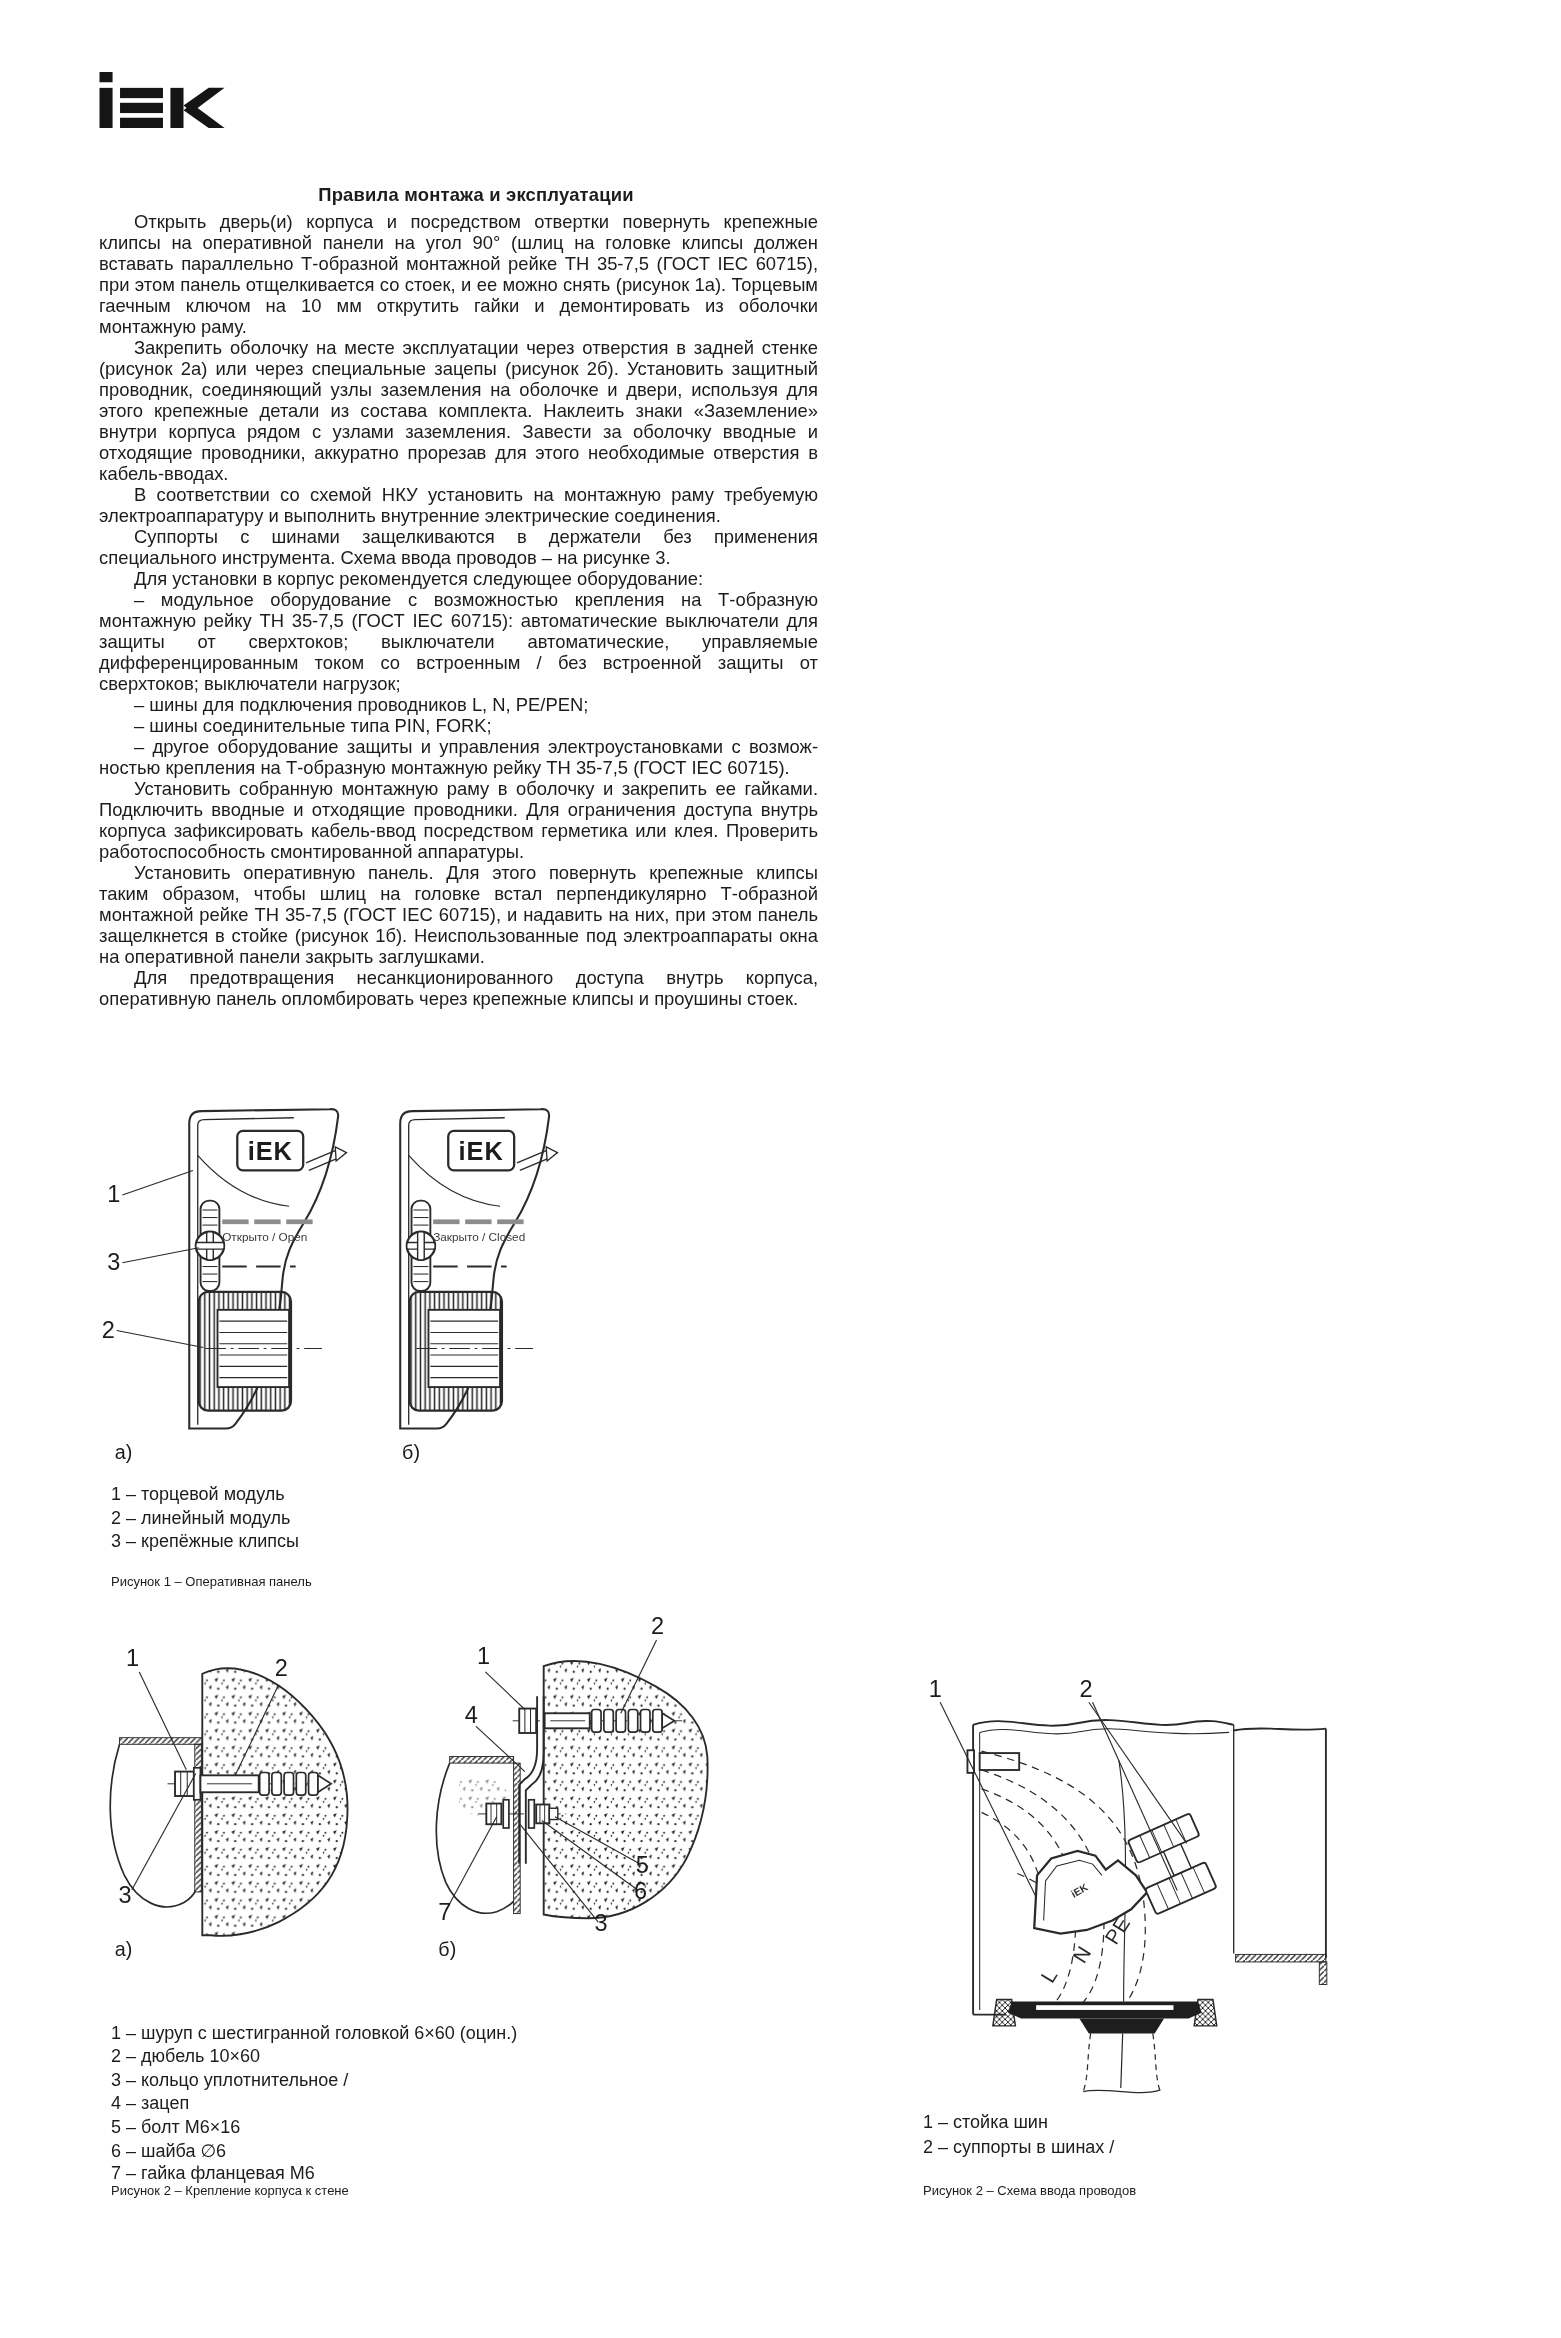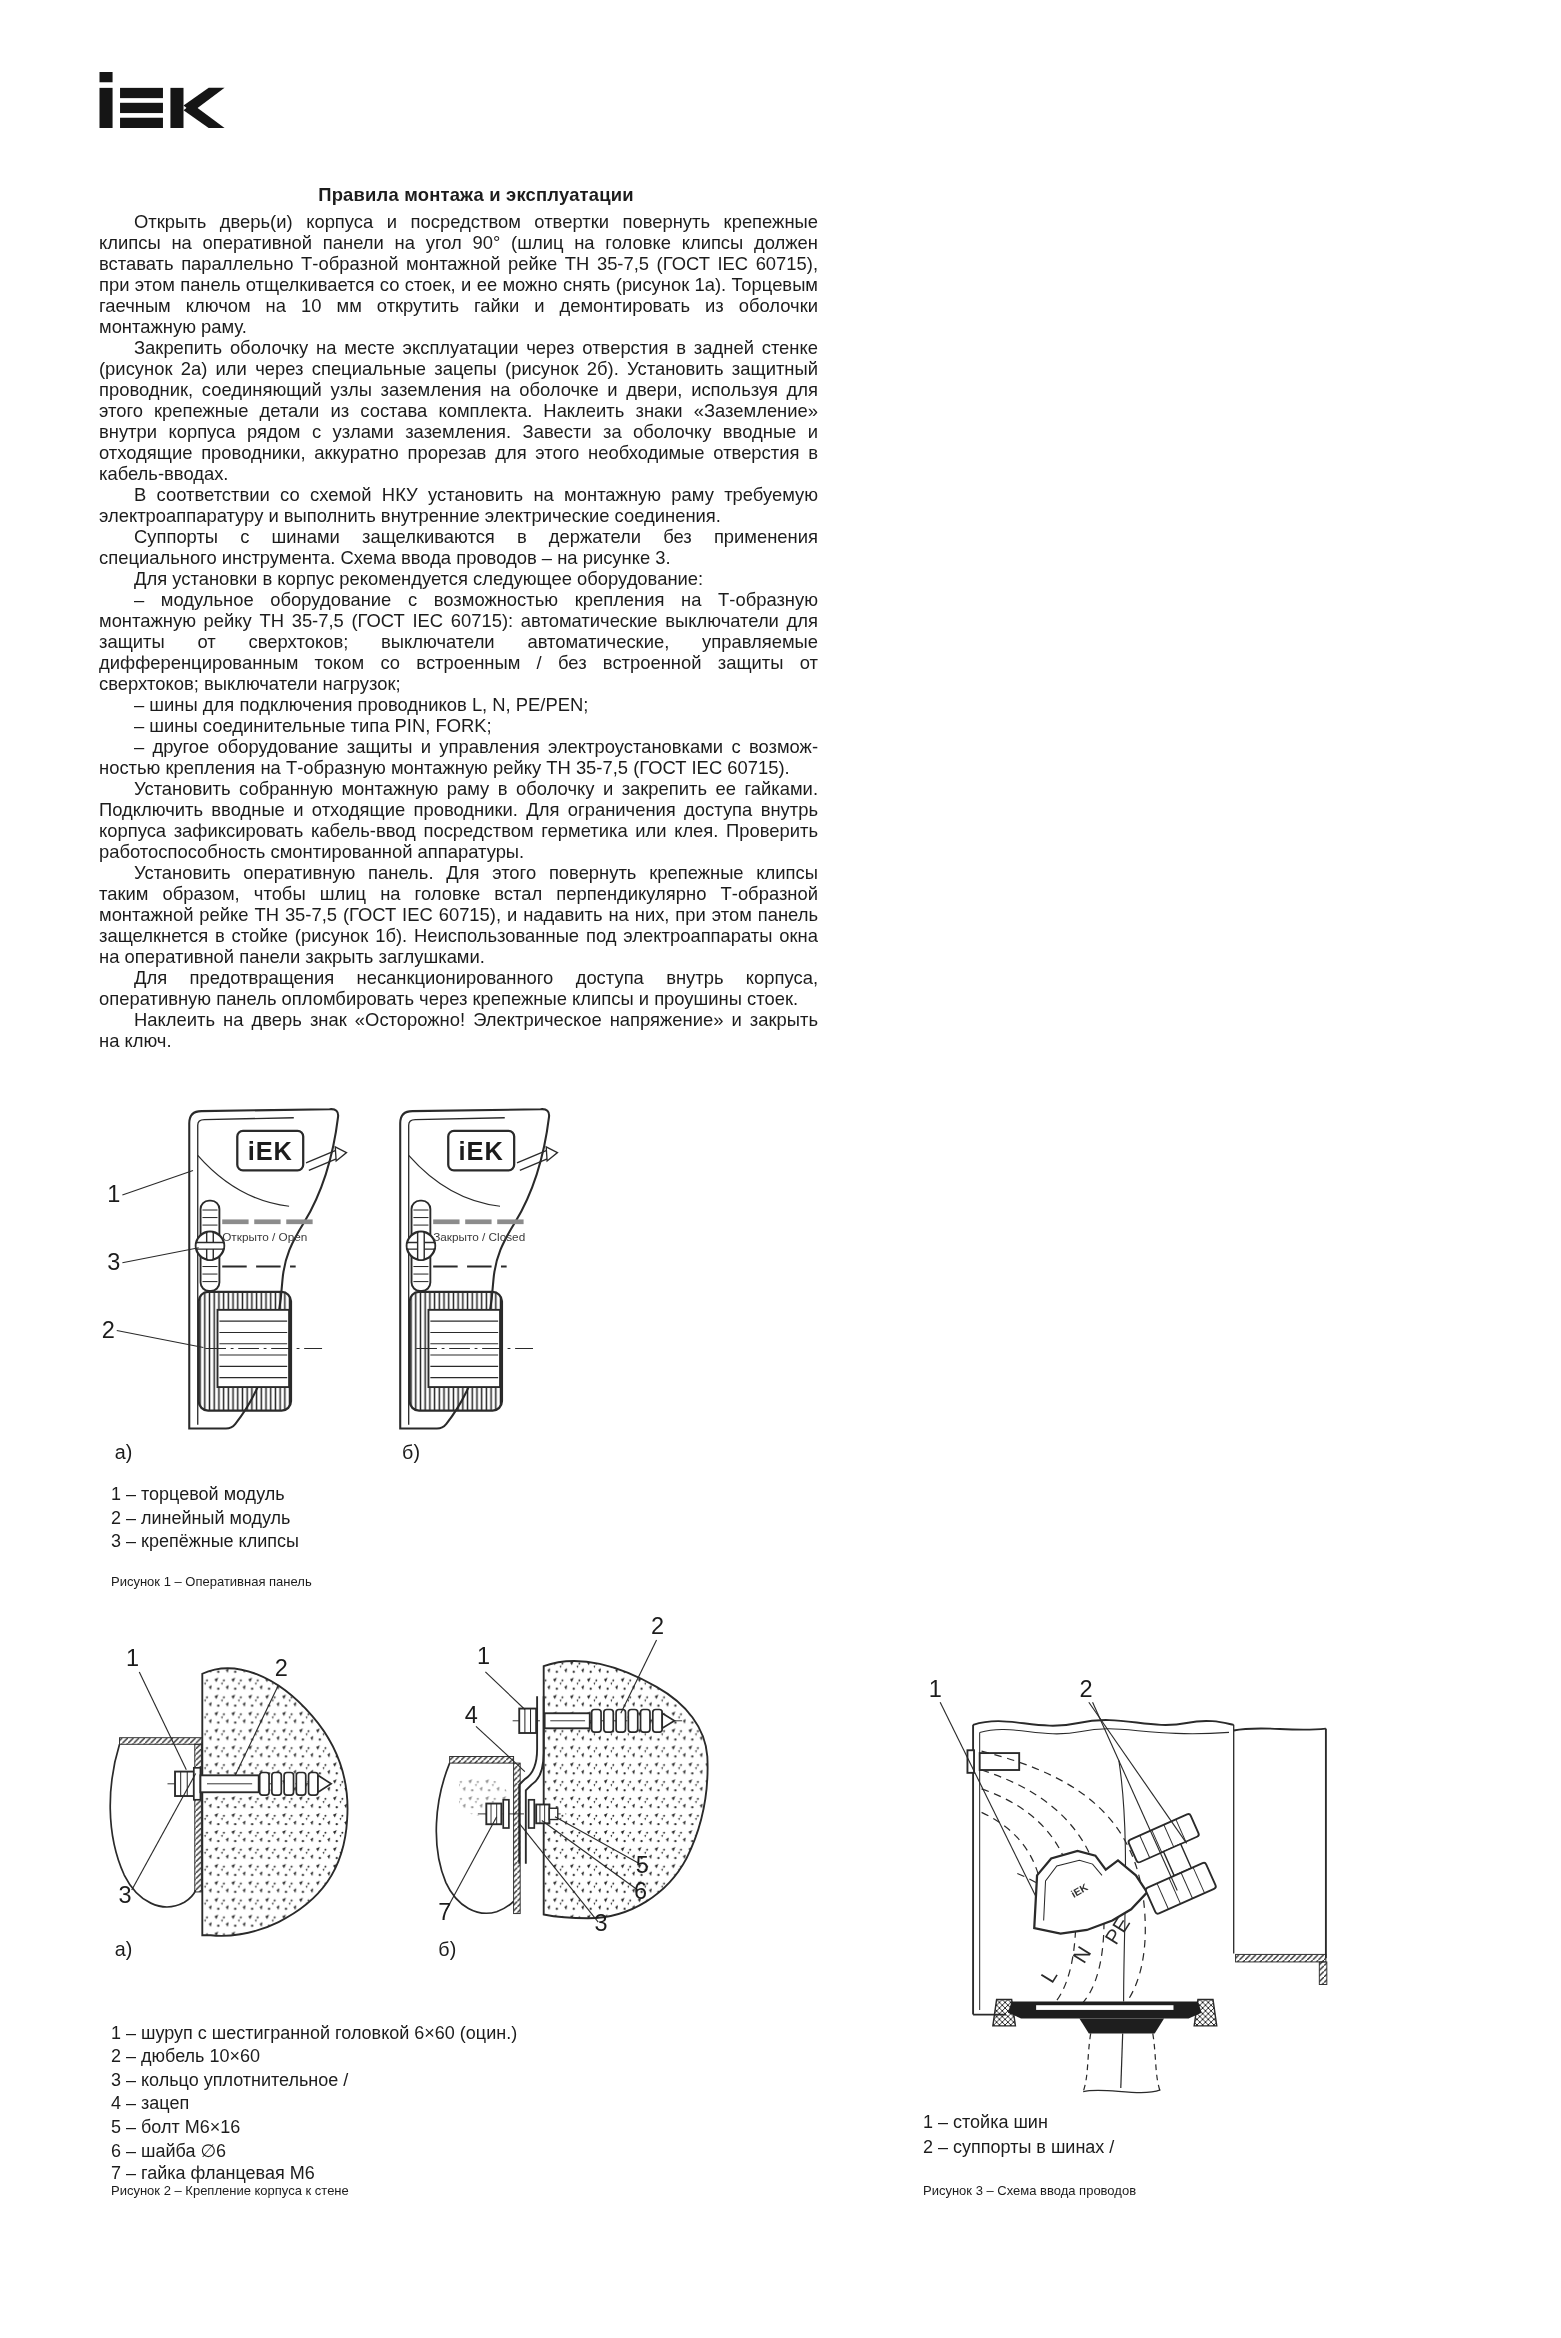--- a/index.html
+++ b/index.html
@@ -64,21 +64,20 @@
     <p class="para">В соответствии со схемой НКУ установить на монтажную раму требуемую электроаппаратуру и выполнить внутренние электрические соединения.</p>
     <p class="para">Суппорты с шинами защелкиваются в держатели без применения специального инструмента. Схема ввода проводов – на рисунке 3.</p>
     <p class="para">Для установки в корпус рекомендуется следующее оборудование:</p>
     <p class="para">– модульное оборудование с возможностью крепления на Т-образную монтажную рейку ТН 35-7,5 (ГОСТ IEC 60715): автоматические выключатели для защиты от сверхтоков; выключатели автоматические, управляемые дифференцированным током со встроенным / без встроенной защиты от сверхтоков; выключатели нагрузок;</p>
     <p class="para">– шины для подключения проводников L, N, PE/PEN;</p>
     <p class="para">– шины соединительные типа PIN, FORK;</p>
     <p class="para">– другое оборудование защиты и управления электроустановками с возмож-ностью крепления на Т-образную монтажную рейку ТН 35-7,5 (ГОСТ IEC 60715).</p>
     <p class="para">Установить собранную монтажную раму в оболочку и закрепить ее гайками. Подключить вводные и отходящие проводники. Для ограничения доступа внутрь корпуса зафиксировать кабель-ввод посредством герметика или клея. Проверить работоспособность смонтированной аппаратуры.</p>
     <p class="para">Установить оперативную панель. Для этого повернуть крепежные клипсы таким образом, чтобы шлиц на головке встал перпендикулярно Т-образной монтажной рейке ТН 35-7,5 (ГОСТ IEC 60715), и надавить на них, при этом панель защелкнется в стойке (рисунок 1б). Неиспользованные под электроаппараты окна на оперативной панели закрыть заглушками.</p>
     <p class="para">Для предотвращения несанкционированного доступа внутрь корпуса, оперативную панель опломбировать через крепежные клипсы и проушины стоек.</p>
-    <p class="para">Наклеить на дверь знак «Осторожно! Электрическое напряжение» и закрыть на ключ.</p>
   </div>
 
   <svg class="abs" style="left:94px;top:1097px;" width="490" height="372" viewBox="0 0 520 395">
     <defs>
       <pattern id="vh1" width="5" height="8" patternUnits="userSpaceOnUse">
         <line x1="2.5" y1="0" x2="2.5" y2="8" stroke="#222" stroke-width="1.6"></line>
       </pattern>
     </defs>
 
     <g stroke="#2a2a2a" fill="none">
@@ -393,16 +392,16 @@
     <text class="wirelabel" x="235" y="327" transform="rotate(-58 235 327)">PE</text>
 
     <text class="callout" x="36" y="62">1</text>
     <text class="callout" x="196" y="62">2</text>
   </svg>
 
   <div class="abs legend l3" style="left:923px;top:2112px;">
     <div>1 – стойка шин</div>
     <div>2 – суппорты в шинах /</div>
   </div>
-  <div class="abs caption" style="left:923px;top:2183px;">Рисунок 3 – Схема ввода проводов</div>
+  <div class="abs caption" style="left:923px;top:2183px;">Рисунок 2 – Схема ввода проводов</div>
 
 </div>
 
 
 </body></html>

